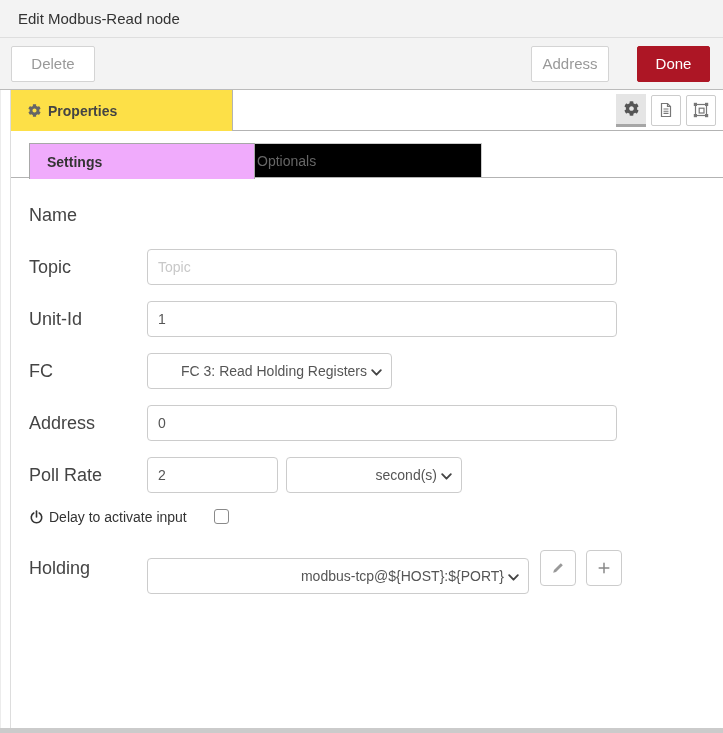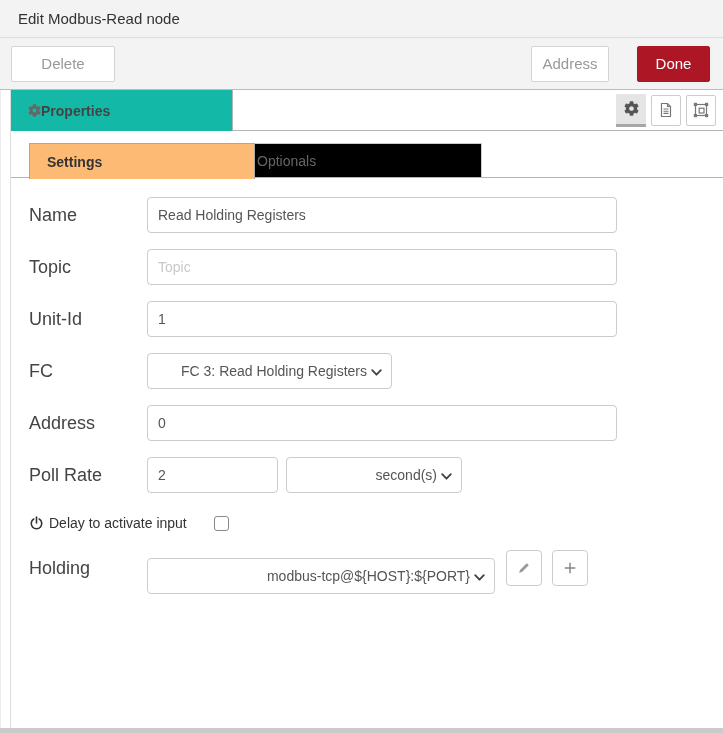--- a/index.html
+++ b/index.html
@@ -12,69 +12,69 @@
   
   .dlg-header { height:38px; background:#f3f3f3; border-bottom:1px solid #dedede;
                 display:flex; align-items:center; padding-left:18px; }
   .dlg-title { font-size:15px; font-weight:normal; color:#333; }
 
   
   .dlg-toolbar { height:52px; background:#f3f3f3; border-bottom:1px solid #bbb;
                  display:flex; align-items:center; padding:0 13px 0 11px; }
   .btn { height:36px; background:#fff; border:1px solid #d4d4d4; border-radius:2px;
          color:#999; font-size:15px; font-family:inherit; padding:0 16px; cursor:pointer; }
-  .btn-delete { width:104px; padding:0; }
+  .btn-delete { width:84px; padding:0; }
   .btn-cancel { width:78px; padding:0; margin-left:auto; }
   .btn-done  { width:73px; padding:0; margin-left:28px; background:#AD1625; border-color:#AD1625; color:#fff; }
 
   
   .tray-body { margin-left:10px; height:638px; border-left:1px solid #ddd; background:#fff; }
 
   
   .editor-tabs-row { height:41px; display:flex; }
-  .properties-tab { width:222px; height:41px; background:#14b8a6; border-right:1px solid #b3b3b3;
-                    display:flex; align-items:center; padding-left:17px; gap:0; cursor:pointer; }
+  .properties-tab { width:222px; height:41px; background:#fde047; border-right:1px solid #b3b3b3;
+                    display:flex; align-items:center; padding-left:17px; gap:7px; cursor:pointer; }
   .properties-tab .tab-label { font-size:14px; font-weight:600; color:#444; }
   .editor-tabs-rest { flex:1; border-bottom:1px solid #b3b3b3; display:flex; align-items:center;
                       justify-content:flex-end; gap:5px; padding-right:7px; }
   .icon-btn { width:30px; height:31px; background:#fff; border:1px solid #ccc; border-radius:2px;
               display:flex; align-items:center; justify-content:center; color:#777; cursor:pointer; }
   .icon-btn.active { height:33px; background:#e5e5e5; border:none; border-bottom:3px solid #a6a6a6;
                      border-radius:0; color:#555; }
 
   
   .subtabs-wrap { position:relative; height:36px; margin-top:12px; }
   .subtabs-line { position:absolute; left:0; right:0; bottom:1px; height:1px; background:#b3b3b3; }
   .subtab { position:absolute; top:0; display:flex; align-items:center; padding-left:17px;
             font-size:14px; cursor:pointer; }
-  .subtab-active { left:18px; width:226px; height:36px; background:#fdba74; border:1px solid #a8a8a8;
+  .subtab-active { left:18px; width:226px; height:36px; background:#f0abfc; border:1px solid #a8a8a8;
                    border-bottom:none; z-index:2; font-weight:bold; color:#333; }
   .subtab-inactive { left:228px; width:243px; height:34px; background:#000000; border:1px solid #ccc;
                      border-bottom:none; z-index:1; color:#666; }
 
   
   .form { padding:18px 0 0 18px; }
   .frow { display:flex; align-items:center; height:36px; margin-bottom:16px; }
   .flabel { width:118px; font-size:18px; color:#444; }
   .tinput { height:36px; border:1px solid #ccc; border-radius:4px; padding:0 10px;
             font-size:14px; font-family:inherit; color:#555; background:#fff; outline:none; }
   .tinput::placeholder { color:#c8c8c8; opacity:1; }
   .w-full { width:470px; }
   .w-poll { width:131px; }
   .sel { position:relative; display:inline-block; }
   .sel select { appearance:none; -webkit-appearance:none; width:100%; height:36px; background:#fff;
                 border:1px solid #ccc; border-radius:4px; padding:0 24px 0 10px;
                 font-size:14px; font-family:inherit; color:#555; outline:none;text-align:right; }
   .sel .chev { position:absolute; right:9px; top:12px; pointer-events:none; }
   .sel-fc { width:245px; }
   .sel-unit { width:176px; margin-left:8px; }
-  .sel-server { width:348px;margin-top:16px; }
-
-  
-  .delay-row { display:flex; align-items:flex-end; height:22px; margin-bottom:19px; }
+  .sel-server { width:382px;margin-top:16px; }
+
+  
+  .delay-row { display:flex; align-items:flex-start; height:22px; margin-bottom:19px; }
   .delay-label { display:flex; align-items:center; gap:5px; font-size:14px; color:#333; }
   .delay-check { width:15px; height:15px; margin-left:27px; accent-color:#fff;
                  appearance:none; -webkit-appearance:none; border:1px solid #8a8a8a; border-radius:3px;
                  background:#fff; cursor:pointer; }
 
   .sq-btn { width:36px; height:36px; background:#fff; border:1px solid #ccc; border-radius:4px;
             display:flex; align-items:center; justify-content:center; color:#999; cursor:pointer; }
   .sq-edit { margin-left:11px; }
   .sq-add { margin-left:10px; color:#888; }
 
@@ -145,21 +145,20 @@
       </div>
       <div class="subtab subtab-inactive">
         <span>Optionals</span>
       </div>
     </div>
 
     <div class="form">
 
       <div class="frow">
         <span class="flabel">Name</span>
-        <input class="tinput w-full" type="text" value="Read Holding Registers" style="">
       </div>
 
       <div class="frow">
         <span class="flabel">Topic</span>
         <input class="tinput w-full" type="text" placeholder="Topic" style="">
       </div>
 
       <div class="frow">
         <span class="flabel">Unit-Id</span>
         <input class="tinput w-full" type="text" value="1" style="">

